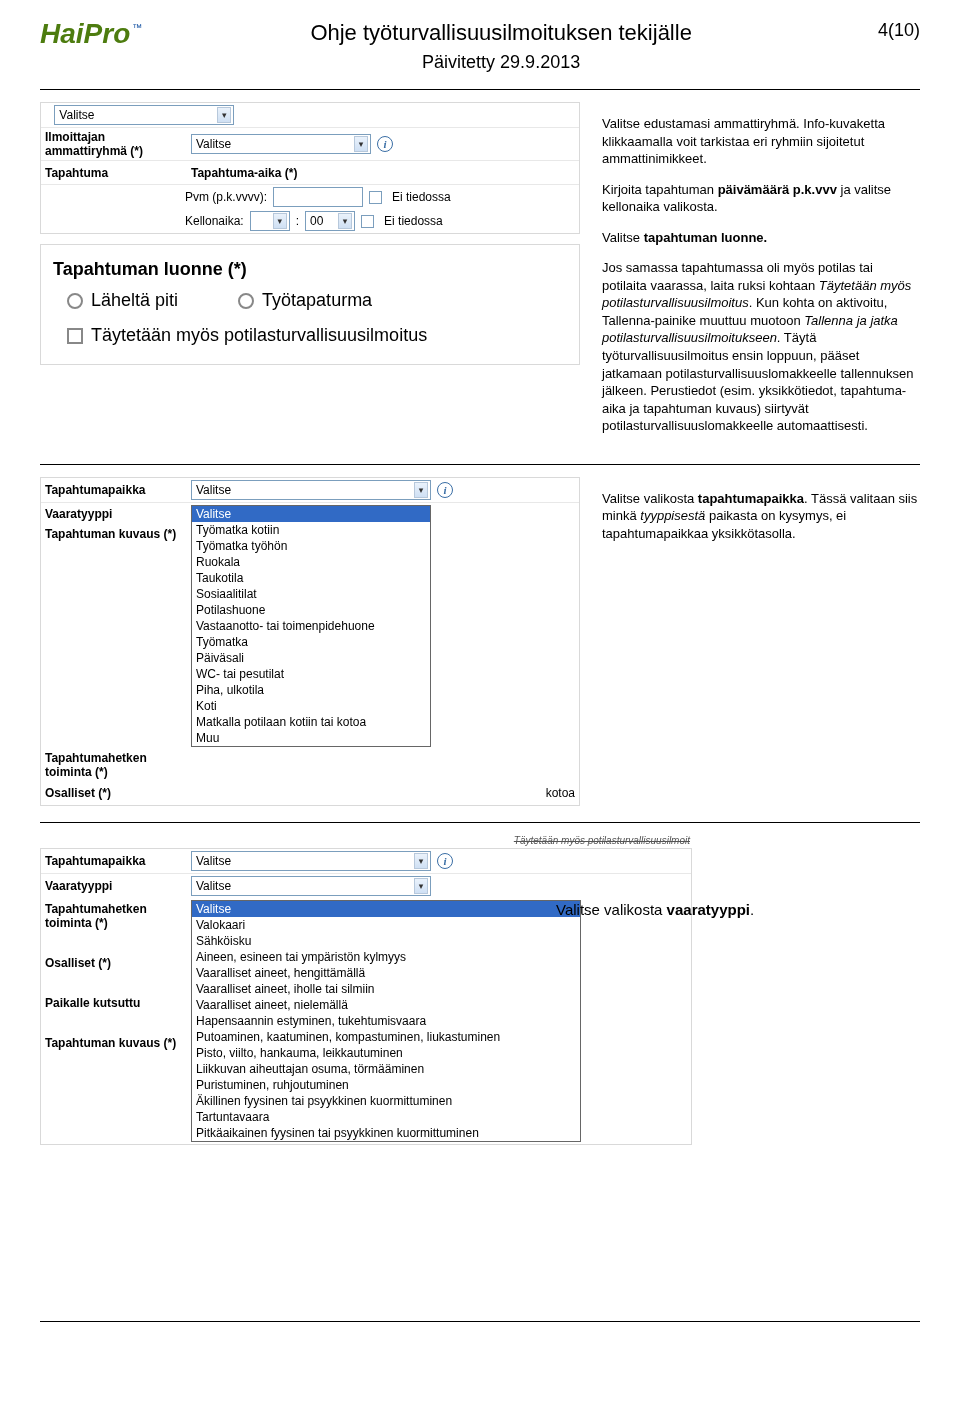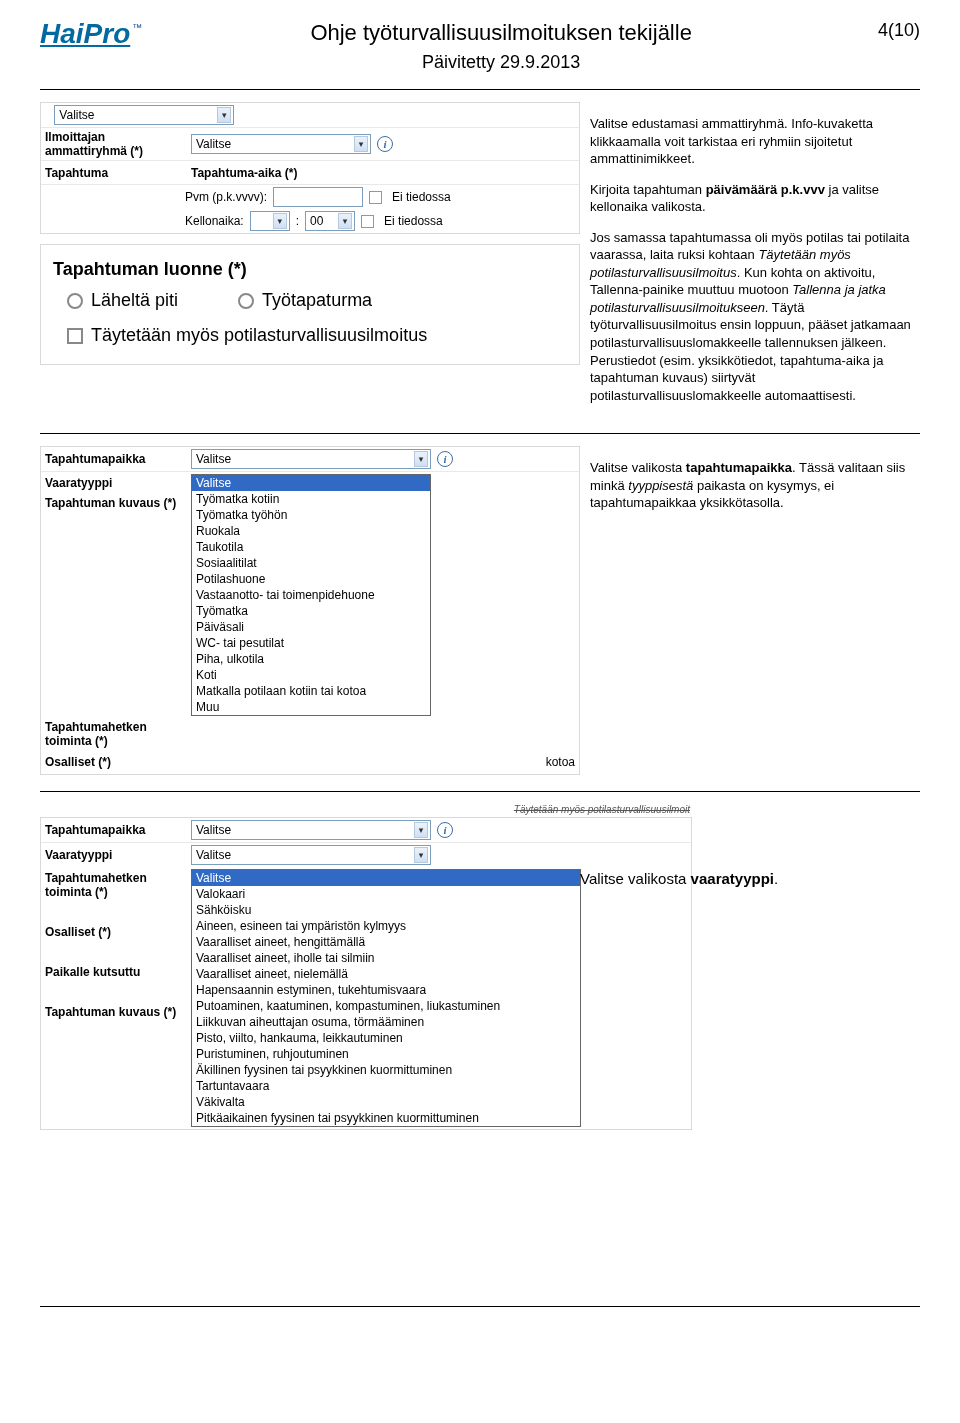--- a/index.html
+++ b/index.html
@@ -21,23 +21,22 @@
   }
   .logo {
     display: flex;
     align-items: flex-start;
     gap: 2px;
   }
   .logo-text {
     font-size: 28px;
     font-weight: bold;
     font-style: italic;
-    color: #0369a1;
+    color: #4d7c0f;
     line-height: 1;
-    text-decoration: underline;
   }
   .logo-tm {
     font-size: 10px;
     color: #0a4a9e;
     margin-top: 2px;
   }
   .title-area {
     flex: 1;
     text-align: center;
   }
@@ -46,21 +45,21 @@
   .page-num { font-size: 18px; width: 60px; text-align: right; }
 
   hr.sep {
     border: none;
     border-top: 1px solid #000;
     margin: 16px 0 12px 0;
   }
 
   .row {
     display: flex;
-    gap: 10px;
+    gap: 22px;
     margin-bottom: 16px;
   }
   .col-left {
     width: 540px;
     flex-shrink: 0;
   }
   .col-right {
     flex: 1;
     font-size: 13px;
     line-height: 1.35;
@@ -189,21 +188,21 @@
     text-align: right;
     margin-bottom: 1px;
     height: 12px;
     overflow: hidden;
     padding-right: 2px;
     text-decoration: line-through;
   }
   .vaara-overlap {
     position: absolute;
     top: 66px;
-    left: 540px;
+    left: 516px;
     font-size: 15px;
   }
 
   .dropdown-open-wide {
     border: 1px solid #666;
     background: #fff;
     font-size: 12px;
     width: 390px;
   }
   .dropdown-open-wide .opt { padding: 1px 4px; }
@@ -295,20 +294,23 @@
         <div class="luonne-check">
           <span class="checkbox-lg"></span><span>Täytetään myös potilasturvallisuusilmoitus</span>
         </div>
       </div>
     </div>
 
     <div class="col-right">
       <p>Valitse edustamasi ammattiryhmä. Info-kuvaketta klikkaamalla voit tarkistaa eri ryhmiin sijoitetut ammattinimikkeet.</p>
       <p>
         <span>Kirjoita tapahtuman </span><strong>päivämäärä p.k.vvv</strong><span> ja valitse kellonaika valikosta.</span>
+      </p>
+      <p>
+        <span>Valitse </span><strong>tapahtuman luonne.</strong>
       </p>
       <p>
         <span>Jos samassa tapahtumassa oli myös potilas tai potilaita vaarassa, laita ruksi kohtaan  </span><em>Täytetään myös potilasturvallisuusilmoitus</em><span>. Kun kohta on aktivoitu, Tallenna-painike muuttuu muotoon </span><em>Tallenna ja jatka potilasturvallisuusilmoitukseen</em><span>. Täytä työturvallisuusilmoitus ensin loppuun, pääset jatkamaan potilasturvallisuuslomakkeelle tallennuksen jälkeen. Perustiedot  (esim.  yksikkötiedot, tapahtuma-aika ja tapahtuman kuvaus) siirtyvät potilasturvallisuuslomakkeelle automaattisesti.</span>
       </p>
     </div>
   </div>
 
   <hr class="sep">
 
   <div class="row">
@@ -397,26 +399,25 @@
           <div class="dropdown-open-wide" id="dd3">
               <div class="opt selected">Valitse</div>
               <div class="opt">Valokaari</div>
               <div class="opt">Sähköisku</div>
               <div class="opt">Aineen, esineen tai ympäristön kylmyys</div>
               <div class="opt">Vaaralliset aineet, hengittämällä</div>
               <div class="opt">Vaaralliset aineet, iholle tai silmiin</div>
               <div class="opt">Vaaralliset aineet, nielemällä</div>
               <div class="opt">Hapensaannin estyminen, tukehtumisvaara</div>
               <div class="opt">Putoaminen, kaatuminen, kompastuminen, liukastuminen</div>
+              <div class="opt">Pisto, viilto, hankauma, leikkautuminen</div>
               <div class="opt">Liikkuvan aiheuttajan osuma, törmääminen</div>
-              <div class="opt">Pisto, viilto, hankauma, leikkautuminen</div>
               <div class="opt">Puristuminen, ruhjoutuminen</div>
               <div class="opt">Äkillinen fyysinen tai psyykkinen kuormittuminen</div>
               <div class="opt">Tartuntavaara</div>
-              <div class="opt">Väkivalta</div>
               <div class="opt">Pitkäaikainen fyysinen tai psyykkinen kuormittuminen</div>
             </div>
         </div>
       </div>
     </div>
 
     <div class="vaara-overlap">
       <span>Valitse valikosta </span><strong>vaaratyyppi</strong><span>.</span>
     </div>
   </div>

